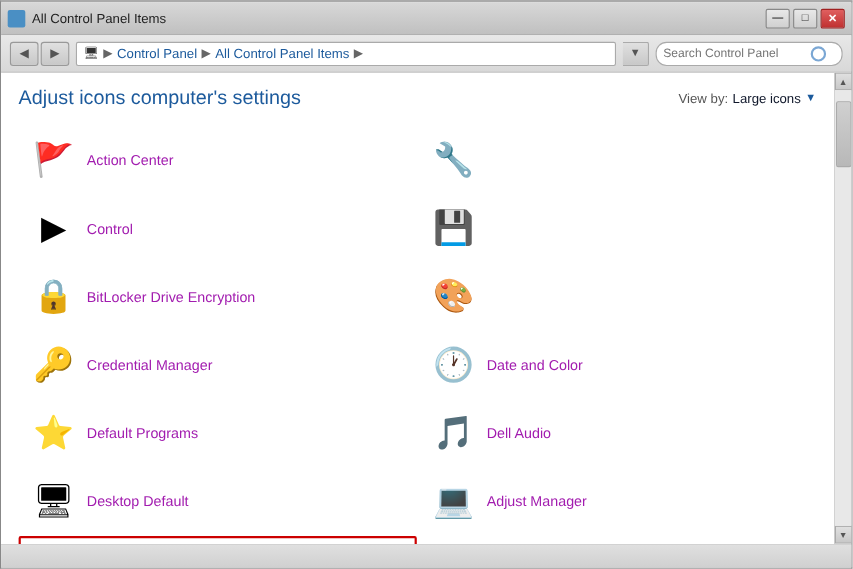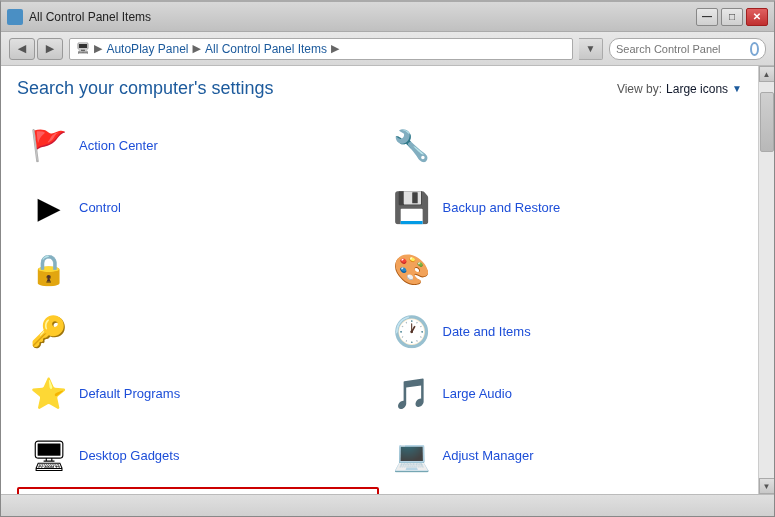--- a/index.html
+++ b/index.html
@@ -141,21 +141,21 @@
       display: flex;
       align-items: center;
       justify-content: center;
       cursor: pointer;
       font-size: 10px;
       color: #555;
       border-radius: 0 2px 2px 0;
     }
 
     .search-box {
-      width: 157px;
+      width: 170px;
       height: 22px;
       background: #fff;
       border: 1px solid #aaa;
       border-radius: 10px;
       display: flex;
       align-items: center;
       padding: 0 6px;
       gap: 4px;
     }
 
@@ -252,21 +252,21 @@
       width: 40px;
       height: 40px;
       display: flex;
       align-items: center;
       justify-content: center;
       flex-shrink: 0;
     }
 
     .item-label {
       font-size: 13px;
-      color: #1d4ed8;
+      color: #a21caf;
     }
 
     
     .scrollbar {
       width: 16px;
       background: #f0f0f0;
       border-left: 1px solid #ccc;
       display: flex;
       flex-direction: column;
       align-items: center;
@@ -333,37 +333,37 @@
   </div>
 
   <div class="address-bar">
     <div class="nav-buttons">
       <div class="nav-btn">◀</div>
       <div class="nav-btn">▶</div>
     </div>
     <div class="address-path">
       <span class="path-icon">🖥</span>
       <span class="path-separator">▶</span>
-      <span class="path-item">AutoPlay Panel</span>
+      <span class="path-item">Control Panel</span>
       <span class="path-separator">▶</span>
       <span class="path-item">All Control Panel Items</span>
       <span class="path-separator">▶</span>
     </div>
     <div class="path-arrow">▼</div>
     <div class="search-box">
       <input type="text" placeholder="Search Control Panel" style="">
       <div class="search-icon-circle"></div>
     </div>
   </div>
 
   <div class="main-content">
     <div class="content-area">
 
       <div class="content-header">
-        <span class="content-title">Search your computer's settings</span>
+        <span class="content-title">Adjust icons computer's settings</span>
         <div class="view-by">
           <span class="view-by-label">View by:</span>
           <span class="view-by-value">Large icons</span>
           <span class="view-by-arrow">▼</span>
         </div>
       </div>
 
       <div class="items-grid" id="items-grid">
       <div class="control-item">
             <div class="item-icon" style="font-size: 30px;">🚩</div>
@@ -371,46 +371,47 @@
           </div>
           <div class="control-item">
             <div class="item-icon" style="font-size: 30px;">🔧</div>
           </div>
           <div class="control-item">
             <div class="item-icon" style="font-size: 30px;">▶</div>
             <span class="item-label">Control</span>
           </div>
           <div class="control-item">
             <div class="item-icon" style="font-size: 30px;">💾</div>
-            <span class="item-label">Backup and Restore</span>
           </div>
           <div class="control-item">
             <div class="item-icon" style="font-size: 30px;">🔒</div>
+            <span class="item-label">BitLocker Drive Encryption</span>
           </div>
           <div class="control-item">
             <div class="item-icon" style="font-size: 30px;">🎨</div>
           </div>
           <div class="control-item">
             <div class="item-icon" style="font-size: 30px;">🔑</div>
+            <span class="item-label">Credential Manager</span>
           </div>
           <div class="control-item">
             <div class="item-icon" style="font-size: 30px;">🕐</div>
-            <span class="item-label">Date and Items</span>
+            <span class="item-label">Date and Color</span>
           </div>
           <div class="control-item">
             <div class="item-icon" style="font-size: 30px;">⭐</div>
             <span class="item-label">Default Programs</span>
           </div>
           <div class="control-item">
             <div class="item-icon" style="font-size: 30px;">🎵</div>
-            <span class="item-label">Large Audio</span>
+            <span class="item-label">Dell Audio</span>
           </div>
           <div class="control-item">
             <div class="item-icon" style="font-size: 30px;">🖥</div>
-            <span class="item-label">Desktop Gadgets</span>
+            <span class="item-label">Desktop Default</span>
           </div>
           <div class="control-item">
             <div class="item-icon" style="font-size: 30px;">💻</div>
             <span class="item-label">Adjust Manager</span>
           </div>
           <div class="control-item highlighted"></div>
           <div class="control-item"></div>
         </div>
     </div>
 

